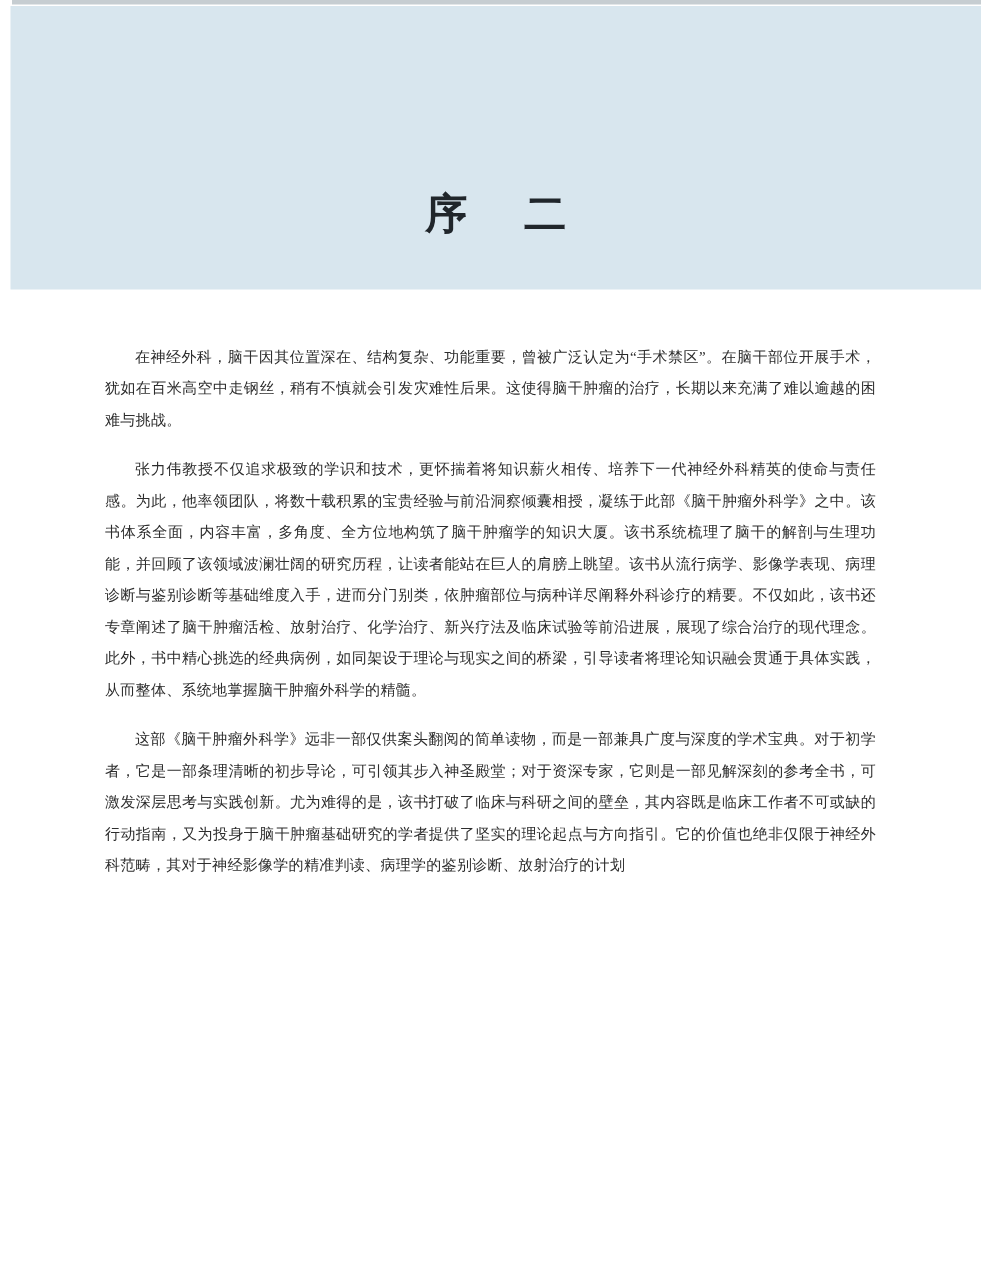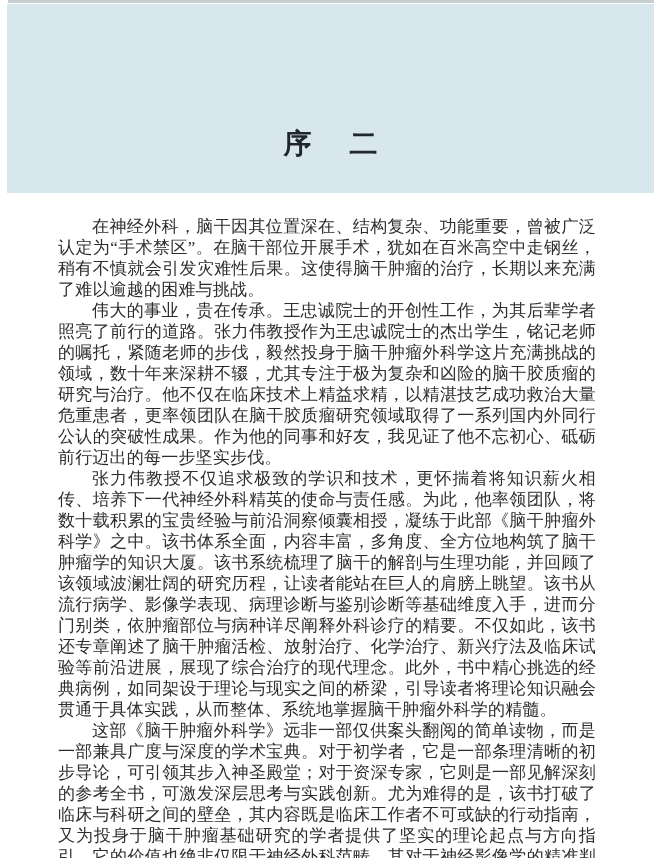--- a/index.html
+++ b/index.html
@@ -53,22 +53,22 @@
   }
   
   .content {
     position: absolute;
     top: 216px;
     left: 58px;
     width: 538px;
     color: #2d2d2d;
   }
   .content p {
-    margin: 0;
-    font-size: 17px;
+    margin: 12px;
+    font-size: 10px;
     line-height: 21px;
     text-align: justify;
     text-indent: 2em;
     word-break: break-all;
     letter-spacing: 0.2px;
   }
 </style>
 </head>
 <body>
 
@@ -78,18 +78,17 @@
 
   <div class="banner">
     <div class="banner-inner">
       <span class="title-char">序</span>
       <span class="title-char">二</span>
     </div>
   </div>
 
   <div class="content">
     <p>在神经外科，脑干因其位置深在、结构复杂、功能重要，曾被广泛认定为“手术禁区”。在脑干部位开展手术，犹如在百米高空中走钢丝，稍有不慎就会引发灾难性后果。这使得脑干肿瘤的治疗，长期以来充满了难以逾越的困难与挑战。</p>
-    <p>伟大的事业，贵在传承。王忠诚院士的开创性工作，为其后辈学者照亮了前行的道路。张力伟教授作为王忠诚院士的杰出学生，铭记老师的嘱托，紧随老师的步伐，毅然投身于脑干肿瘤外科学这片充满挑战的领域，数十年来深耕不辍，尤其专注于极为复杂和凶险的脑干胶质瘤的研究与治疗。他不仅在临床技术上精益求精，以精湛技艺成功救治大量危重患者，更率领团队在脑干胶质瘤研究领域取得了一系列国内外同行公认的突破性成果。作为他的同事和好友，我见证了他不忘初心、砥砺前行迈出的每一步坚实步伐。</p>
     <p>张力伟教授不仅追求极致的学识和技术，更怀揣着将知识薪火相传、培养下一代神经外科精英的使命与责任感。为此，他率领团队，将数十载积累的宝贵经验与前沿洞察倾囊相授，凝练于此部《脑干肿瘤外科学》之中。该书体系全面，内容丰富，多角度、全方位地构筑了脑干肿瘤学的知识大厦。该书系统梳理了脑干的解剖与生理功能，并回顾了该领域波澜壮阔的研究历程，让读者能站在巨人的肩膀上眺望。该书从流行病学、影像学表现、病理诊断与鉴别诊断等基础维度入手，进而分门别类，依肿瘤部位与病种详尽阐释外科诊疗的精要。不仅如此，该书还专章阐述了脑干肿瘤活检、放射治疗、化学治疗、新兴疗法及临床试验等前沿进展，展现了综合治疗的现代理念。此外，书中精心挑选的经典病例，如同架设于理论与现实之间的桥梁，引导读者将理论知识融会贯通于具体实践，从而整体、系统地掌握脑干肿瘤外科学的精髓。</p>
     <p>这部《脑干肿瘤外科学》远非一部仅供案头翻阅的简单读物，而是一部兼具广度与深度的学术宝典。对于初学者，它是一部条理清晰的初步导论，可引领其步入神圣殿堂；对于资深专家，它则是一部见解深刻的参考全书，可激发深层思考与实践创新。尤为难得的是，该书打破了临床与科研之间的壁垒，其内容既是临床工作者不可或缺的行动指南，又为投身于脑干肿瘤基础研究的学者提供了坚实的理论起点与方向指引。它的价值也绝非仅限于神经外科范畴，其对于神经影像学的精准判读、病理学的鉴别诊断、放射治疗的计划</p>
   </div>
 
 </div>
 
 </body></html>

